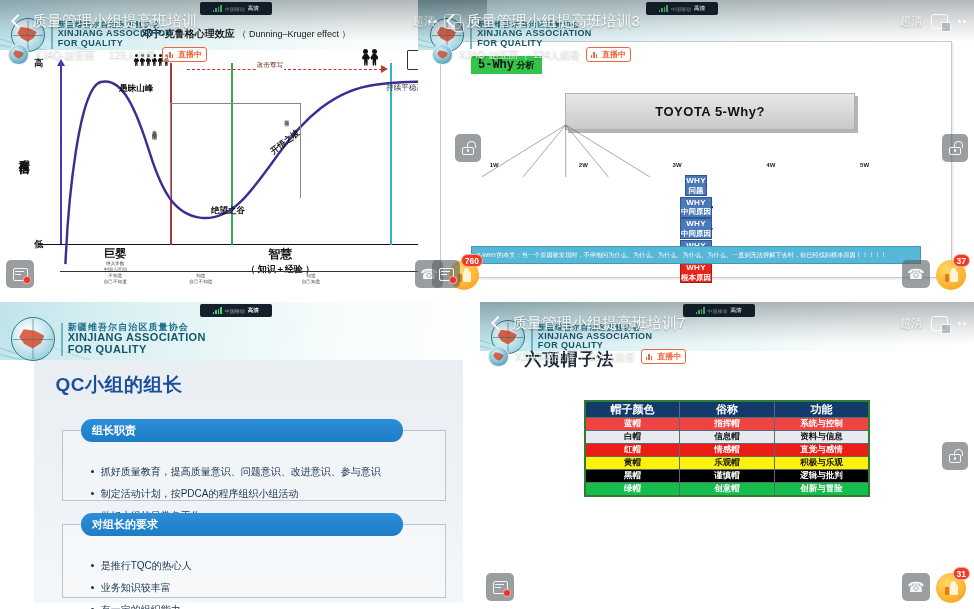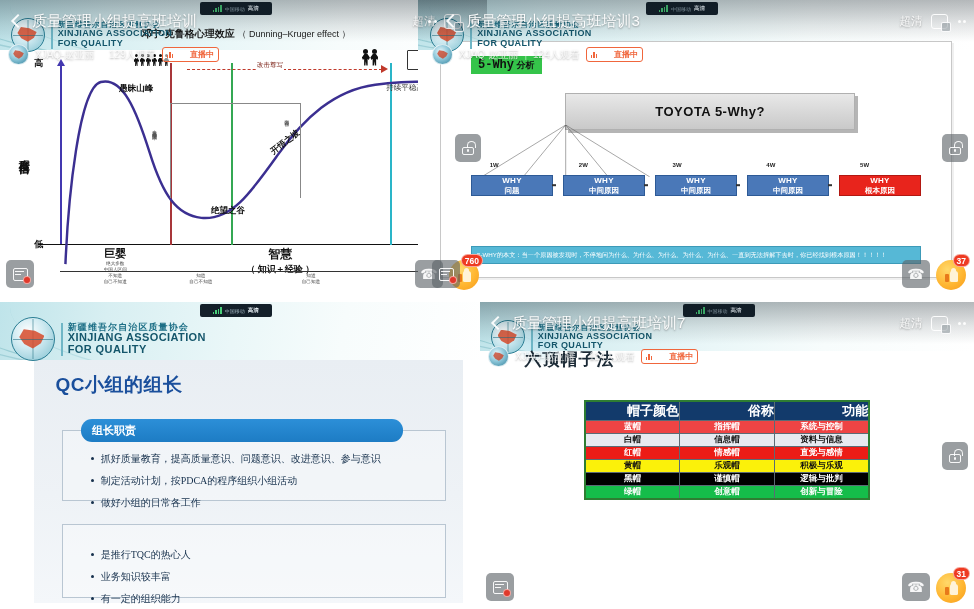--- a/index.html
+++ b/index.html
@@ -179,21 +179,21 @@
     text-shadow: 0 1px 2px rgba(0,0,0,.30);
     white-space: nowrap;
   }
   .sep { color: rgba(255,255,255,.55); font-size: 10px; }
   .viewers {
     font-size: 10px; color: rgba(255,255,255,.78);
     text-shadow: 0 1px 2px rgba(0,0,0,.30);
     white-space: nowrap;
   }
   .live-badge {
-    display: inline-flex; align-items: center; gap: 17px;
+    display: inline-flex; align-items: center; gap: 5px;
     border: 1px solid #f0663c;
     border-radius: 3px;
     padding: 1px 4px;
     background: rgba(255,255,255,.55);
   }
   .live-badge .eq { display: flex; align-items: flex-end; gap: 1px; height: 7px; }
   .live-badge .eq i { width: 1.4px; background: #f0663c; display: block; }
   .live-badge .eq i:nth-child(1){height:3px}
   .live-badge .eq i:nth-child(2){height:6px}
   .live-badge .eq i:nth-child(3){height:4.5px}
@@ -425,21 +425,21 @@
     background: linear-gradient(180deg,#e8e8e8 0%,#c9c9c9 100%);
     border: 1px solid #b0b0b0;
     box-shadow: 3px 3px 0 rgba(120,120,120,.55);
     display: flex; align-items: center; justify-content: center;
     font-size: 13px; font-weight: 700; color: #111;
     letter-spacing: .5px; white-space: nowrap;
   }
   .why-fan { position: absolute; left: 0; right: 0; top: 34%; height: 24%; }
   .why-row {
     position: absolute; left: 2%; right: 2%; top: 57%; height: 18%;
-    display: flex; align-items: flex-start; gap: 2.2%;
+    display: flex; align-items: center; gap: 2.2%; flex-direction: column;
   }
   .why-box {
     flex: 1 1 0;
     background: #4a78b8;
     border: 1px solid #2d5a96;
     color: #fff;
     display: flex; flex-direction: column; align-items: center; justify-content: center;
     font-size: 7.5px; font-weight: 700; line-height: 1.22;
     position: relative;
   }
@@ -486,21 +486,21 @@
     background: linear-gradient(180deg,#2c8fd8 0%,#1d7cc4 100%);
     border-radius: 11px;
     display: flex; align-items: center;
     padding-left: 11px;
     font-size: 11px; font-weight: 700; color: #ffffff;
     white-space: nowrap;
     z-index: 2;
   }
   .qc-list {
     position: absolute; left: 7%; right: 3%; top: 34px; bottom: 4px;
-    display: flex; flex-direction: column; justify-content: center; gap: 9px; font-family: Liberation Serif, serif;
+    display: flex; flex-direction: column; justify-content: flex-start; gap: 9px;
   }
   .qc-li {
     font-size: 10px; color: #17314d; line-height: 1.3;
     position: relative; padding-left: 11px; white-space: nowrap;
   }
   .qc-li::before {
     content: ""; position: absolute; left: 1px; top: 5px;
     width: 3.2px; height: 3.2px; background: #17314d; border-radius: 50%;
   }
 
@@ -526,21 +526,21 @@
   }
   .hat-table td, .hat-table th {
     border: 1px solid #5b6b75;
     text-align: center;
     font-size: 8.5px;
     font-weight: 700;
     padding: 0;
     height: 14.28%;
     white-space: nowrap;
   }
-  .hat-table th { background: #123a6b; color: #ffffff; font-size: 13px; text-align: right; }
+  .hat-table th { background: #123a6b; color: #ffffff; font-size: 11px; }
   .r-blue  td { background: #ef4444; color: #ffffff; }
   .r-white td { background: #e8eaf0; color: #111111; }
   .r-red   td { background: #ec1c16; color: #ffffff; }
   .r-yellow td { background: #fbf10a; color: #111111; }
   .r-black td { background: #000000; color: #ffffff; }
   .r-green td { background: #15bd4a; color: #ffffff; }
 </style>
 </head>
 <body>
 
@@ -895,20 +895,21 @@
           </div>
 
           <div class="qc-sec two">
             <div class="qc-sec-body">
               <div class="qc-list">
                 <div class="qc-li">是推行TQC的热心人</div>
                 <div class="qc-li">业务知识较丰富</div>
                 <div class="qc-li">有一定的组织能力</div>
               </div>
             </div>
+            <div class="qc-sec-head">对组长的要求</div>
           </div>
         </div>
       </div>
     </div>
   </div>
 
   <div class="panel" style="left:480px;top:302px;width:494px;height:307px">
     <div class="stage">
       <div class="slide">
         <div class="slide-band" style="height:16%">

